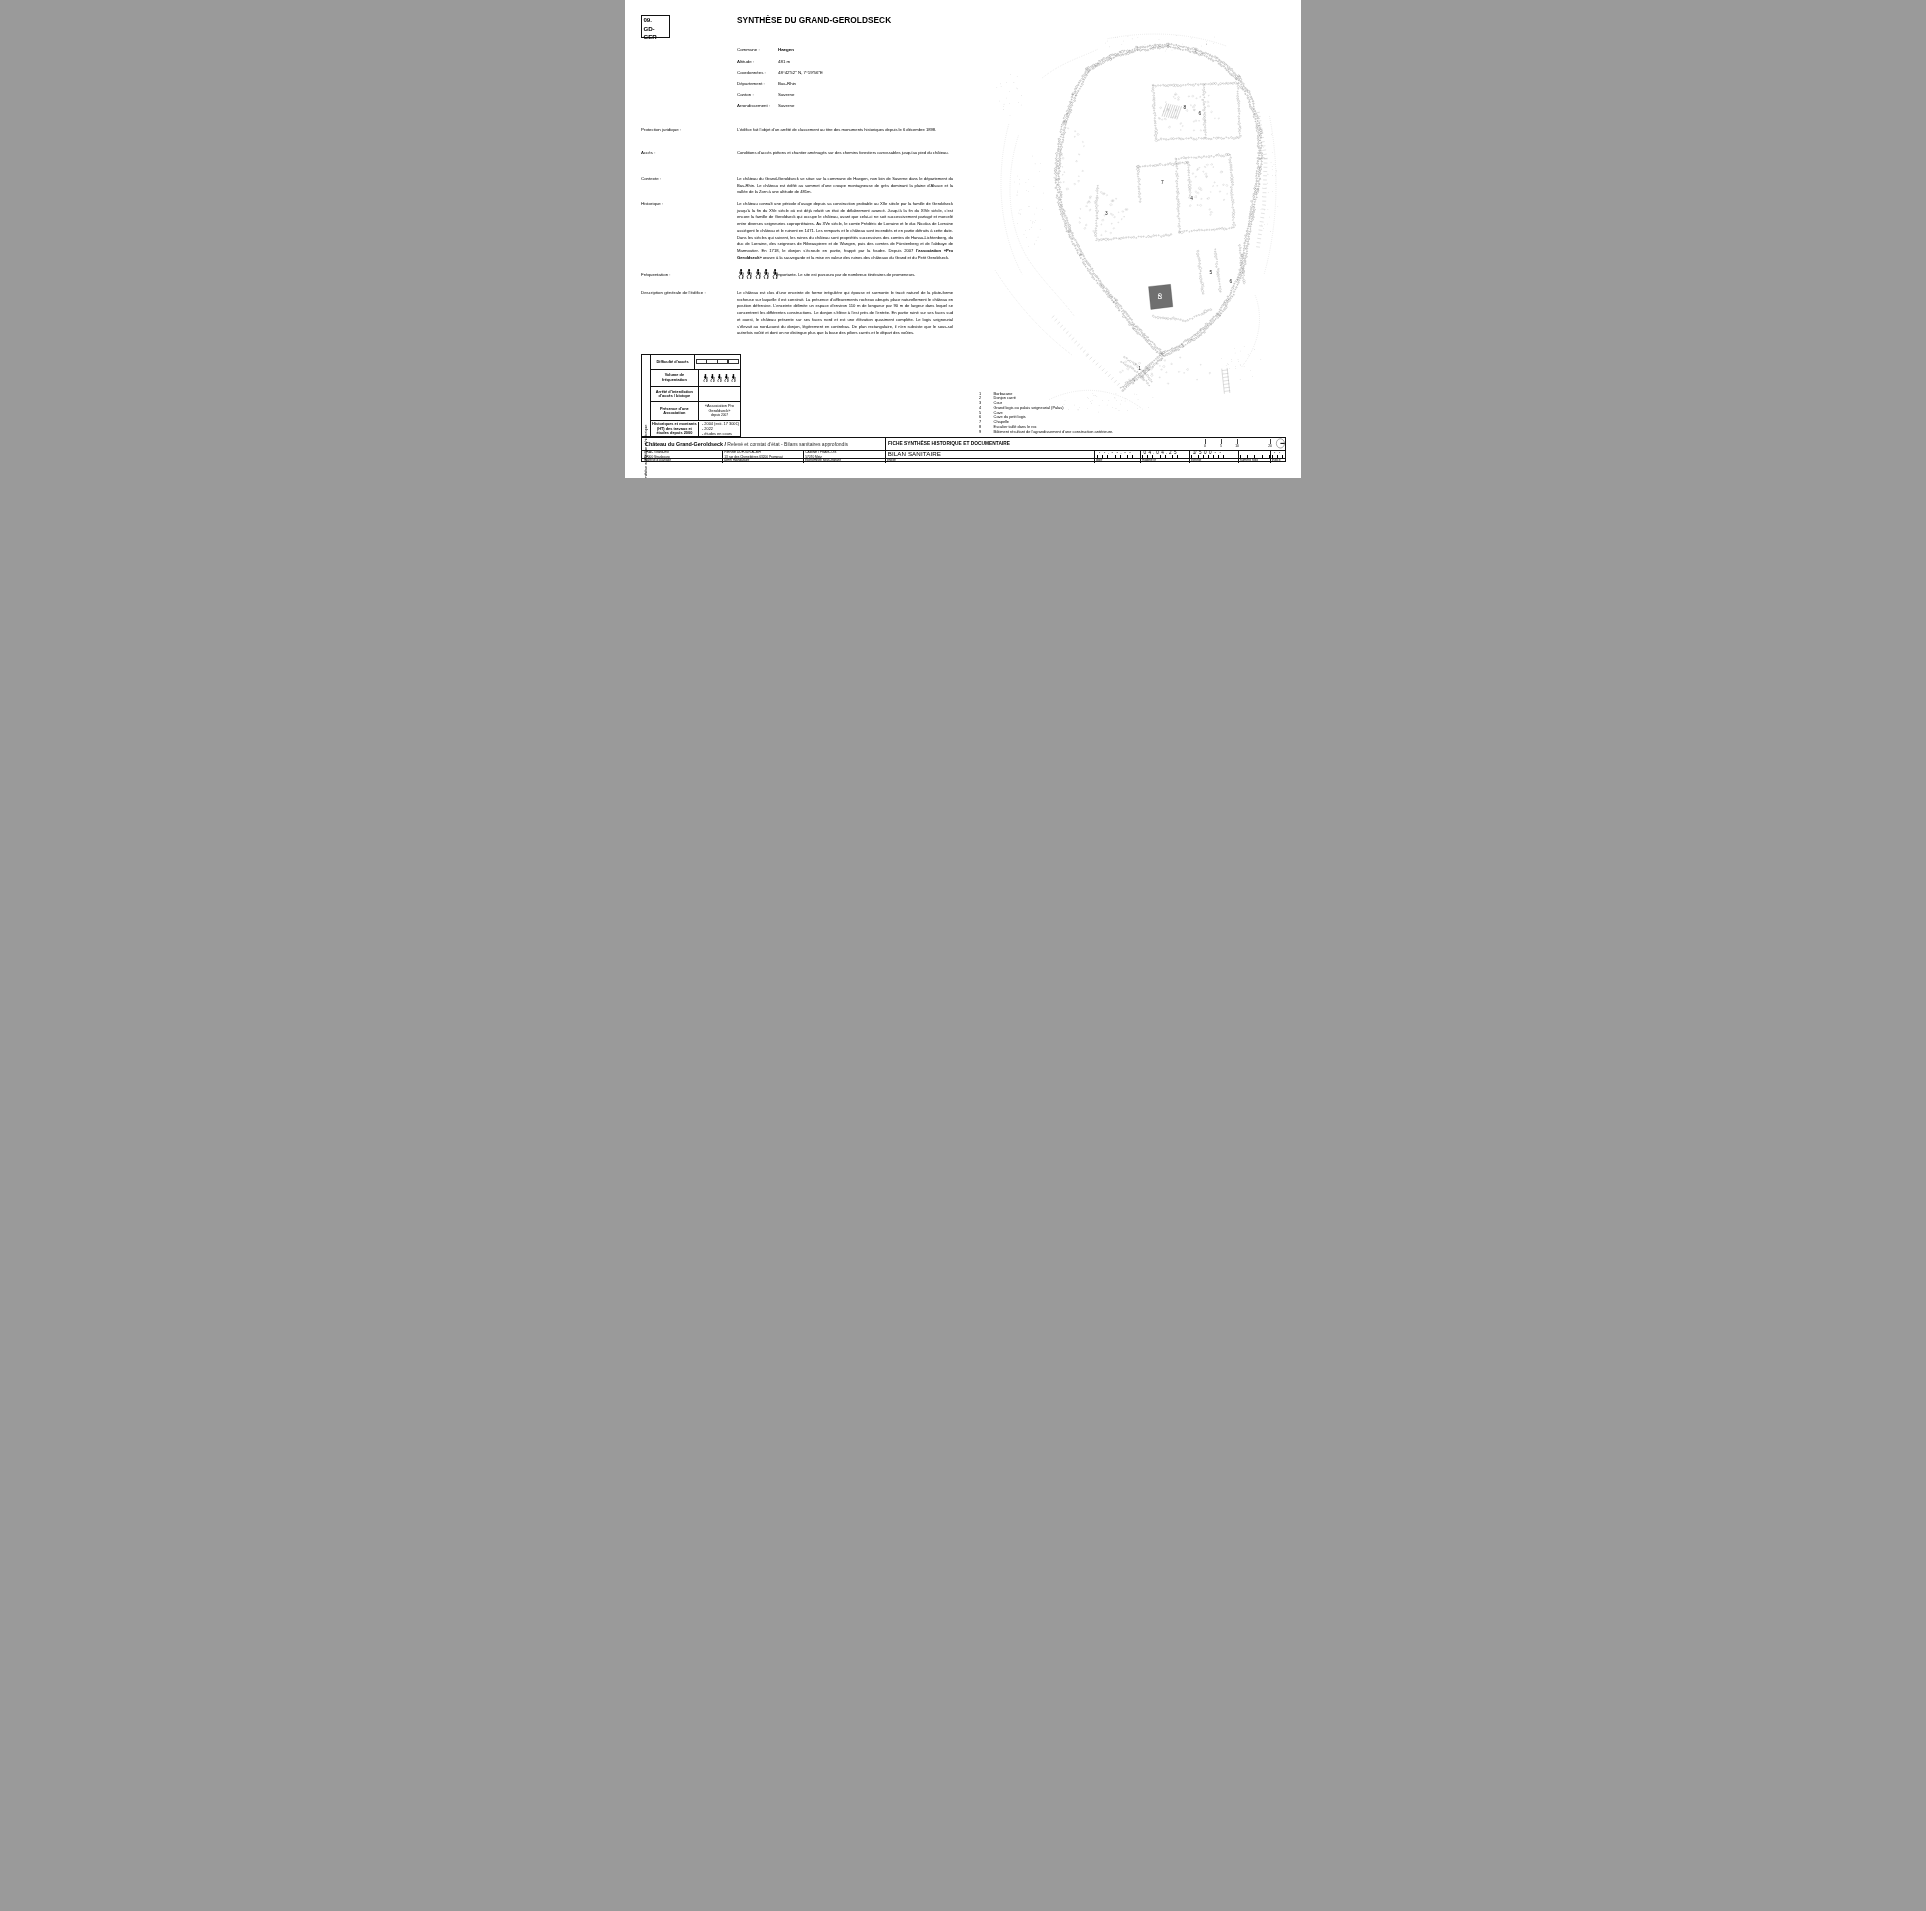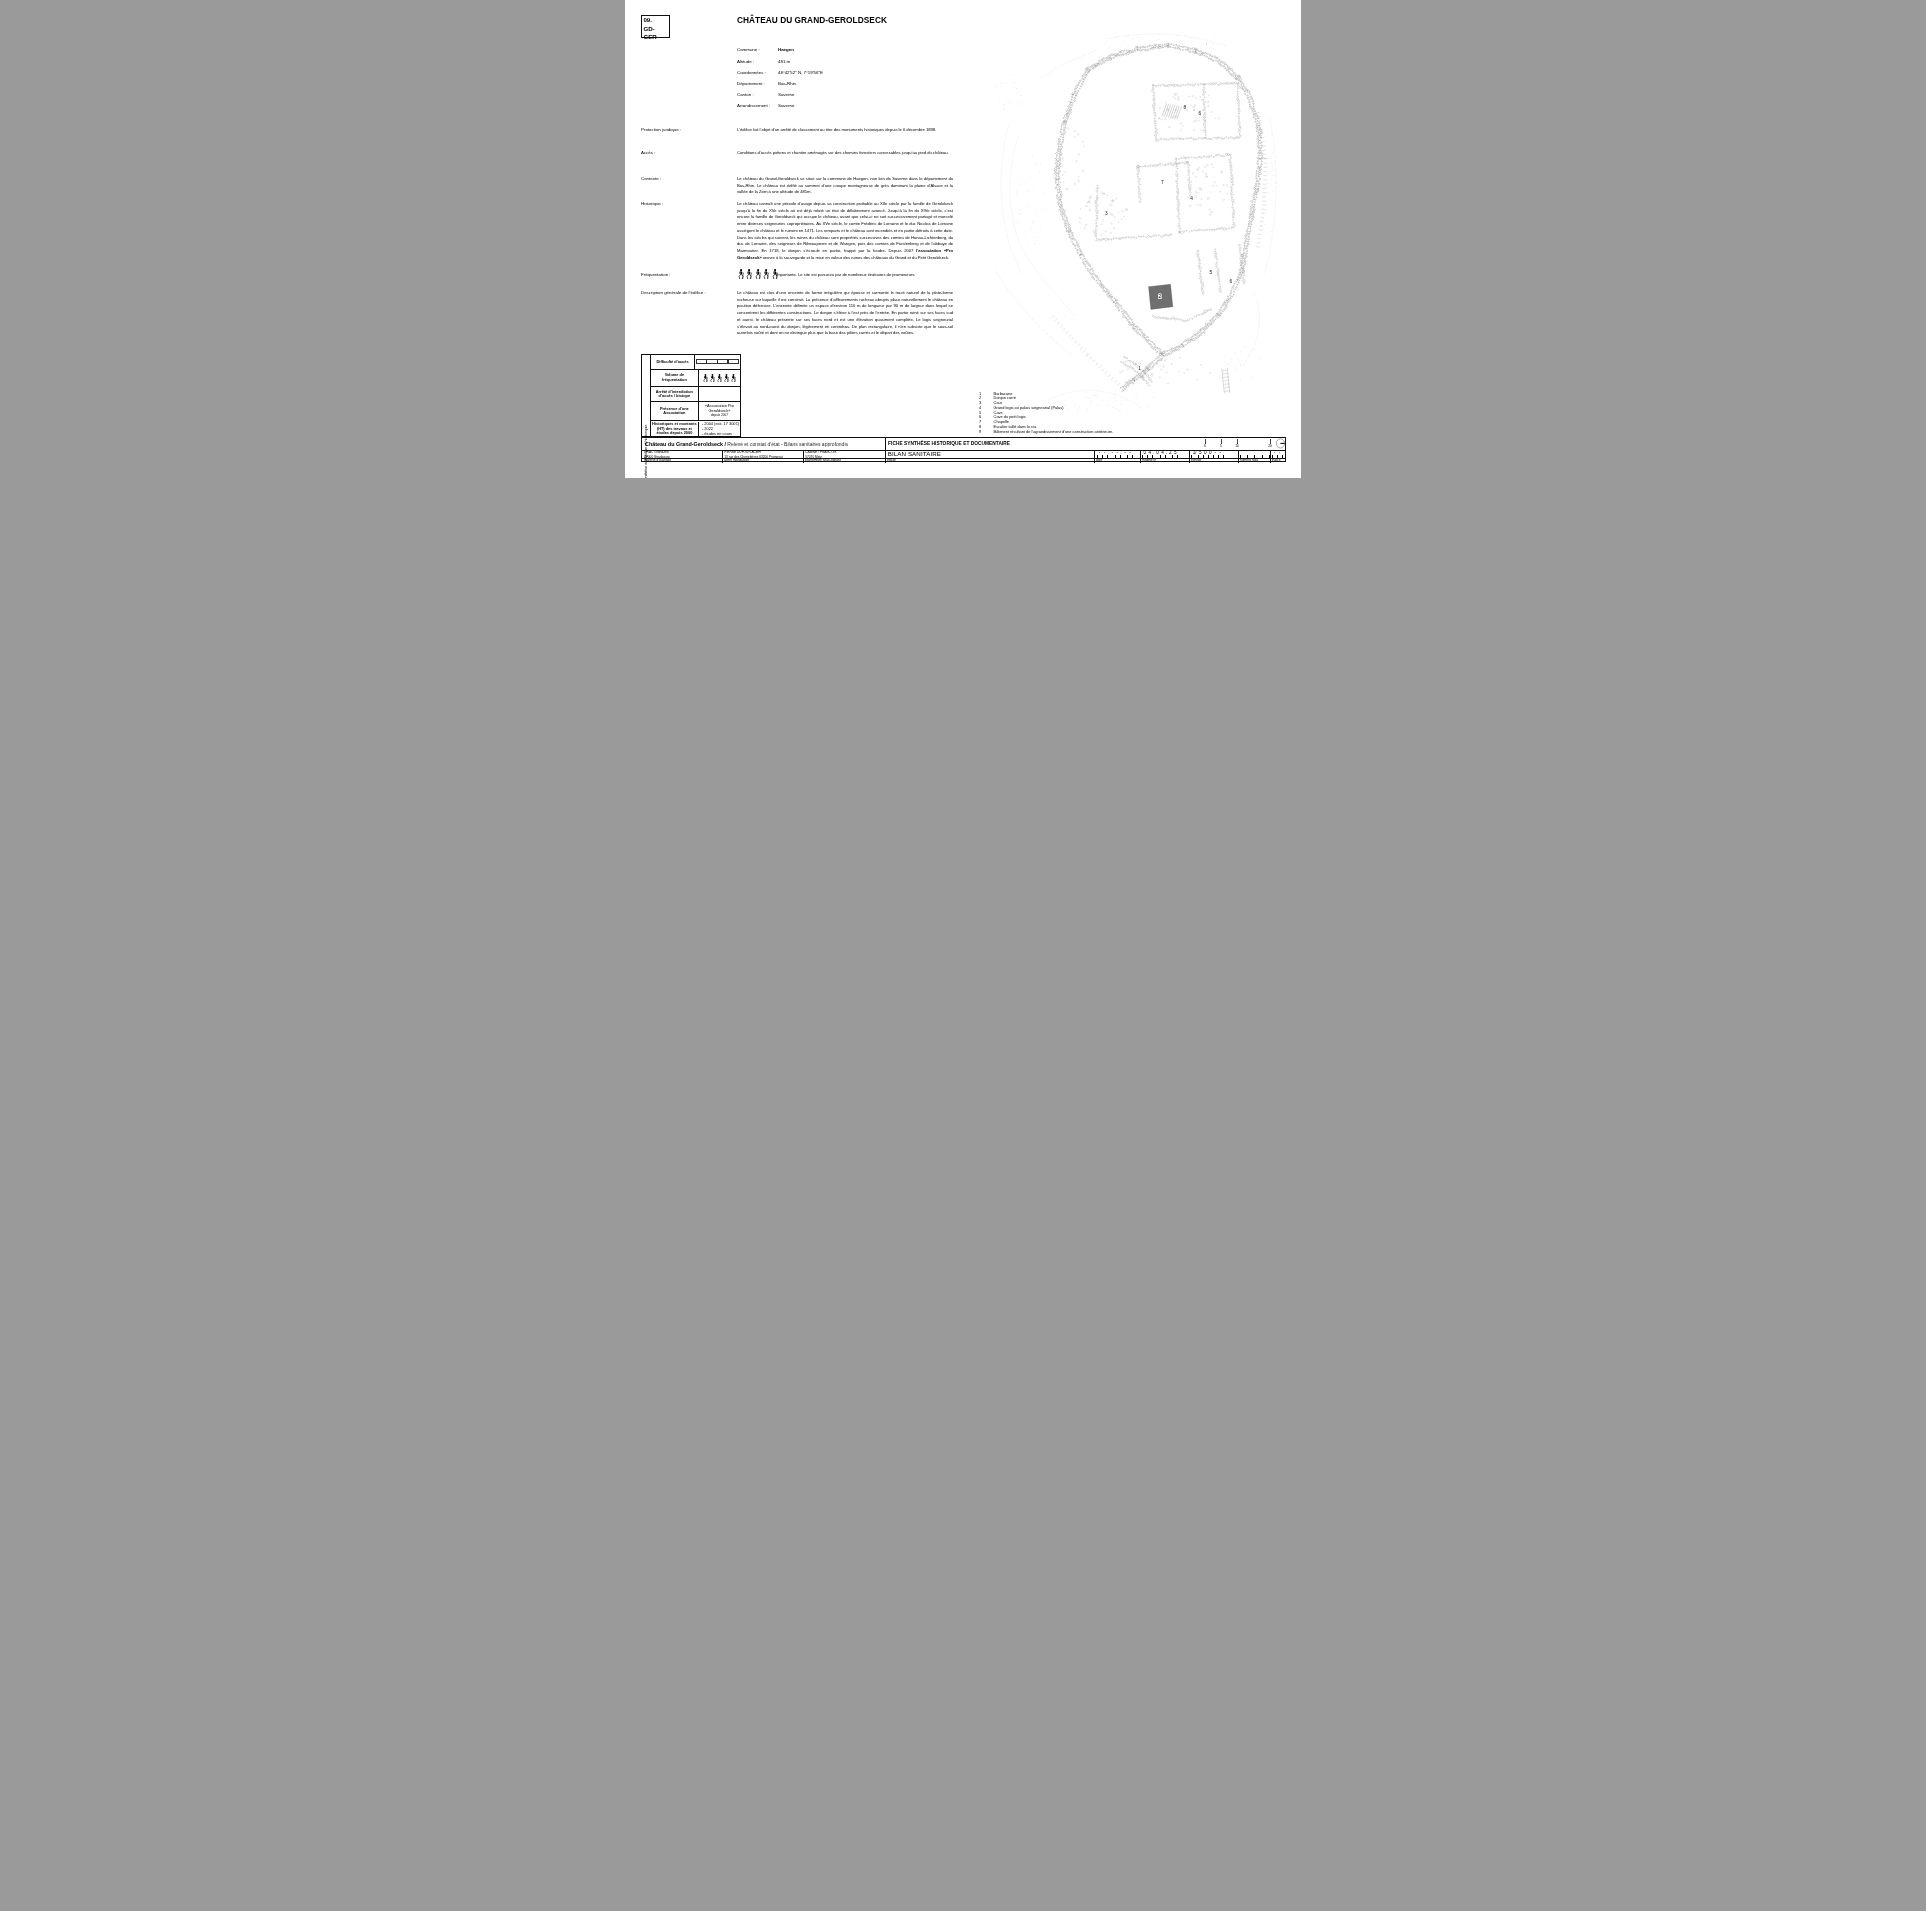--- a/index.html
+++ b/index.html
@@ -70,21 +70,21 @@
 </style>
 </head>
 <body>
 
 <div id="page">
 
   <div id="codebox" class="abs">
     <div>09.</div>
     <div>GD-GER</div>
   </div>
-  <div id="title" class="abs">CHÂTEAU DU GRAND-GEROLDSECK</div>
+  <div id="title" class="abs">SYNTHÈSE DU GRAND-GEROLDSECK</div>
 
   <div>
       <div class="mrow" style="top: 47px;"><span class="mlabel">Commune :</span><span class="mvalue" style="font-weight: bold;">Haegen</span></div>
       <div class="mrow" style="top: 59px;"><span class="mlabel">Altitude :</span><span class="mvalue">481 m</span></div>
       <div class="mrow" style="top: 70px;"><span class="mlabel">Coordonnées :</span><span class="mvalue">48°42′52″ N, 7°19′56″E</span></div>
       <div class="mrow" style="top: 81px;"><span class="mlabel">Département :</span><span class="mvalue">Bas-Rhin</span></div>
       <div class="mrow" style="top: 92px;"><span class="mlabel">Canton :</span><span class="mvalue">Saverne</span></div>
       <div class="mrow" style="top: 103px;"><span class="mlabel">Arrondissement :</span><span class="mvalue">Saverne</span></div>
     </div>
 

